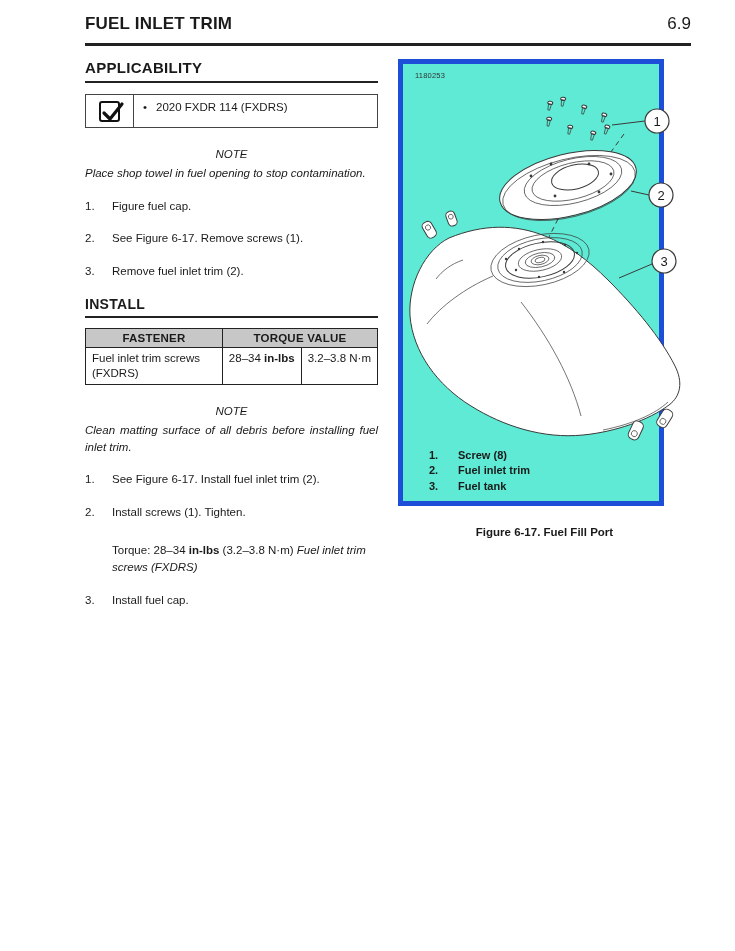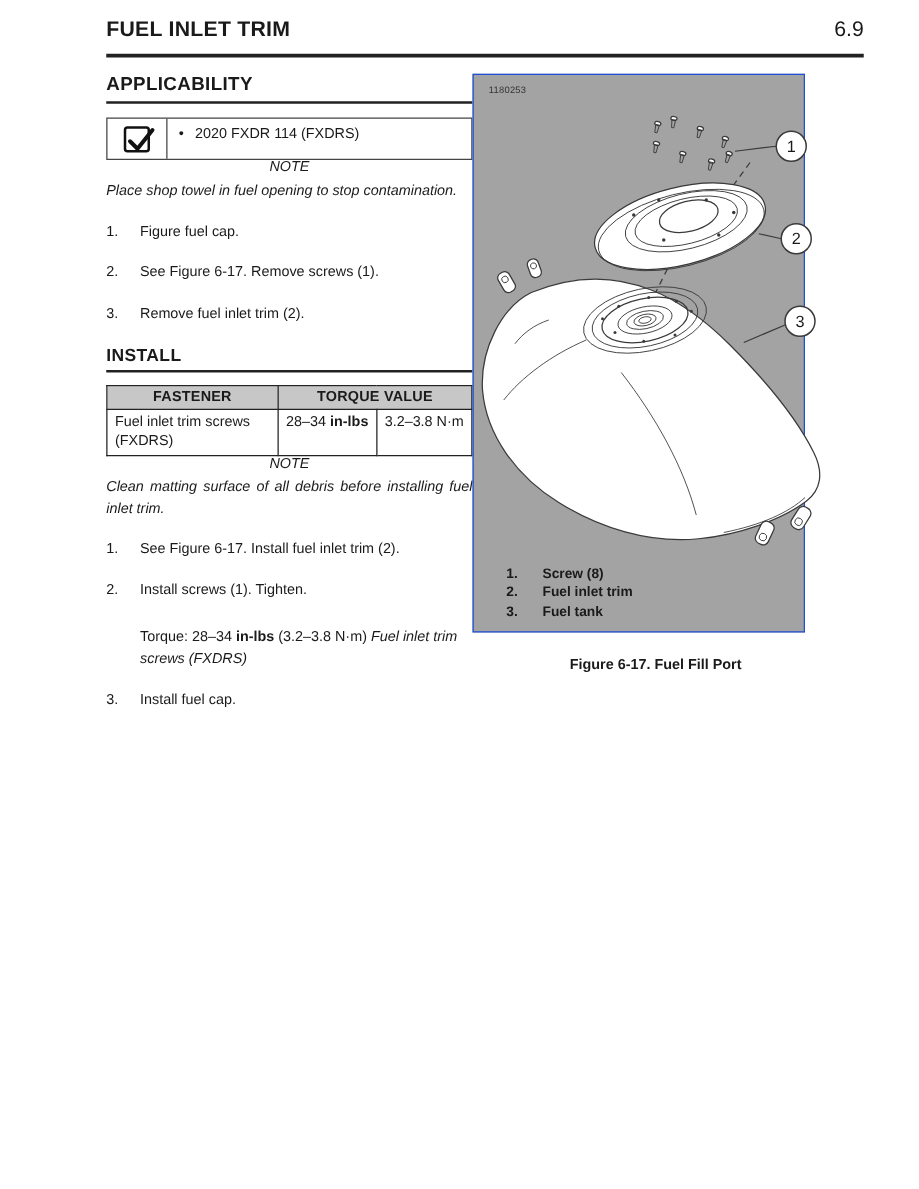--- a/index.html
+++ b/index.html
@@ -14,21 +14,21 @@
 
   
   .page-header {
     display:flex; justify-content:space-between; align-items:flex-end;
     border-bottom:3px solid #222; padding-bottom:9px;
   }
   .page-title { font-size:17px; font-weight:bold; letter-spacing:0.2px; }
   .section-number { font-size:17px; font-weight:normal; }
 
   
-  .columns { display:flex; margin-top:13px; }
+  .columns { display:flex; gap:20px; margin-top:13px; }
   .col-left  { width:293px; flex:0 0 293px; }
   .col-right { width:293px; flex:0 0 293px; }
 
   
   .h-main {
     font-size:15px; font-weight:bold; letter-spacing:0.3px;
     border-bottom:2px solid #222; padding-bottom:5px; margin-bottom:11px;
   }
   .h-sub {
     font-size:14px; font-weight:bold; letter-spacing:0.3px;
@@ -45,21 +45,21 @@
   .checkbox {
     width:21px; height:21px; border:2.5px solid #111; border-radius:3px;
     position:relative;
   }
   .checkbox svg { position:absolute; left:-1px; top:-3px; }
   .app-item {
     font-size:11.5px; padding:6px 6px 0 9px; display:flex; gap:9px;
   }
 
   
-  .note-label { text-align:center; font-style:italic; font-size:11.5px; margin:0 0 5px; }
+  .note-label { text-align:center; font-style:italic; font-size:11.5px; margin:20px 0 5px; }
   .note-text  { font-style:italic; font-size:11.5px; line-height:1.45; }
   .note-text.justify { text-align:justify; }
   .steps { margin-top:17px; }
   .step { display:flex; font-size:11.5px; line-height:1.35; margin-bottom:17px; }
   .step-num { width:27px; flex:0 0 27px; }
   .step-body { flex:1; }
   .torque-line { margin-top:22px; font-size:11.5px; line-height:1.45; }
 
   
   table.torque { border-collapse:collapse; width:293px; border:1.5px solid #222; }
@@ -70,22 +70,22 @@
   }
   table.torque td { padding:3px 6px; vertical-align:top; line-height:1.3; }
   .col-fastener { width:148px; }
   .col-inlbs { width:78px; }
   .col-nm { width:67px; }
   td.c { text-align:left; white-space:nowrap; }
 
   
   .figure-wrap { margin-top:0; }
   .figure-box {
-    border:1px solid #1d4ed8; width:266px; height:447px; position:relative;
-    background:#a3a3a3;
+    border:5px solid #1d4ed8; width:266px; height:447px; position:relative;
+    background:#5eead4;
   }
   .figure-id { position:absolute; top:7px; left:12px; font-size:7.5px; color:#333; letter-spacing:0.2px; }
   .figure-box svg.art { position:absolute; top:0; left:0; }
   .figure-legend { position:absolute; left:0; bottom:7px; width:100%; }
   .legend-row { display:flex; font-size:11px; font-weight:bold; line-height:15.5px; }
   .legend-num { width:55px; flex:0 0 55px; padding-left:26px; }
   .figure-caption { text-align:center; font-weight:bold; font-size:11.5px; margin-top:20px; }
 
   
   .ln   { fill:none; stroke:#3a3a3a; stroke-width:1; }

